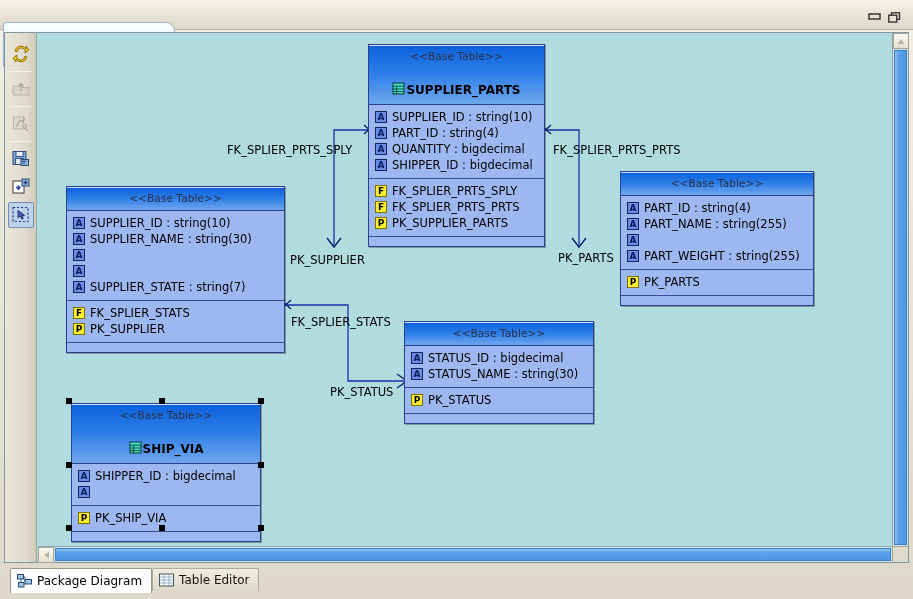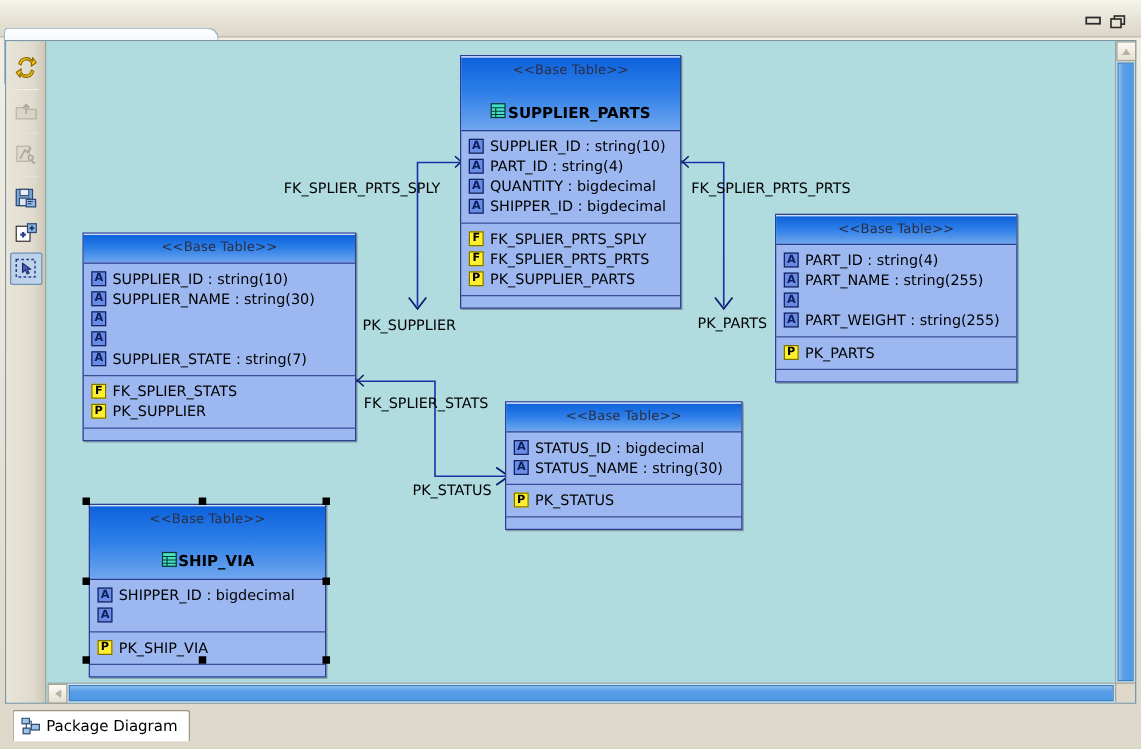--- a/index.html
+++ b/index.html
@@ -505,15 +505,24 @@
         <svg width="15" height="14" viewBox="0 0 15 14">
           <rect x="0.5" y="0.5" width="6" height="4.5" fill="#9dc2e8" stroke="#2d4a74" stroke-width="1"></rect>
           <rect x="8" y="5.5" width="6.5" height="4.5" fill="#9dc2e8" stroke="#2d4a74" stroke-width="1"></rect>
           <rect x="1.5" y="8.5" width="5.5" height="4.5" fill="#9dc2e8" stroke="#2d4a74" stroke-width="1"></rect>
           <path d="M6.5 3 L8 3 L8 7" fill="none" stroke="#2d4a74" stroke-width="0.9"></path>
           <path d="M4 5 L4 8.5" fill="none" stroke="#2d4a74" stroke-width="0.9"></path>
         </svg>
       </span>
       <span>Package Diagram</span>
     </div>
+    <div class="btab">
+      <span class="btab-icon">
+        <svg width="15" height="14" viewBox="0 0 15 14">
+          <rect x="0.5" y="1" width="14" height="12" fill="#ffffff" stroke="#4a4a4a" stroke-width="1"></rect>
+          <path d="M0.5 4h14M0.5 7h14M0.5 10h14M5 1v12M10 1v12" stroke="#8aa6c4" stroke-width="0.9"></path>
+        </svg>
+      </span>
+      <span>Table Editor</span>
+    </div>
   </div>
 
 </div>
 
 </body></html>

